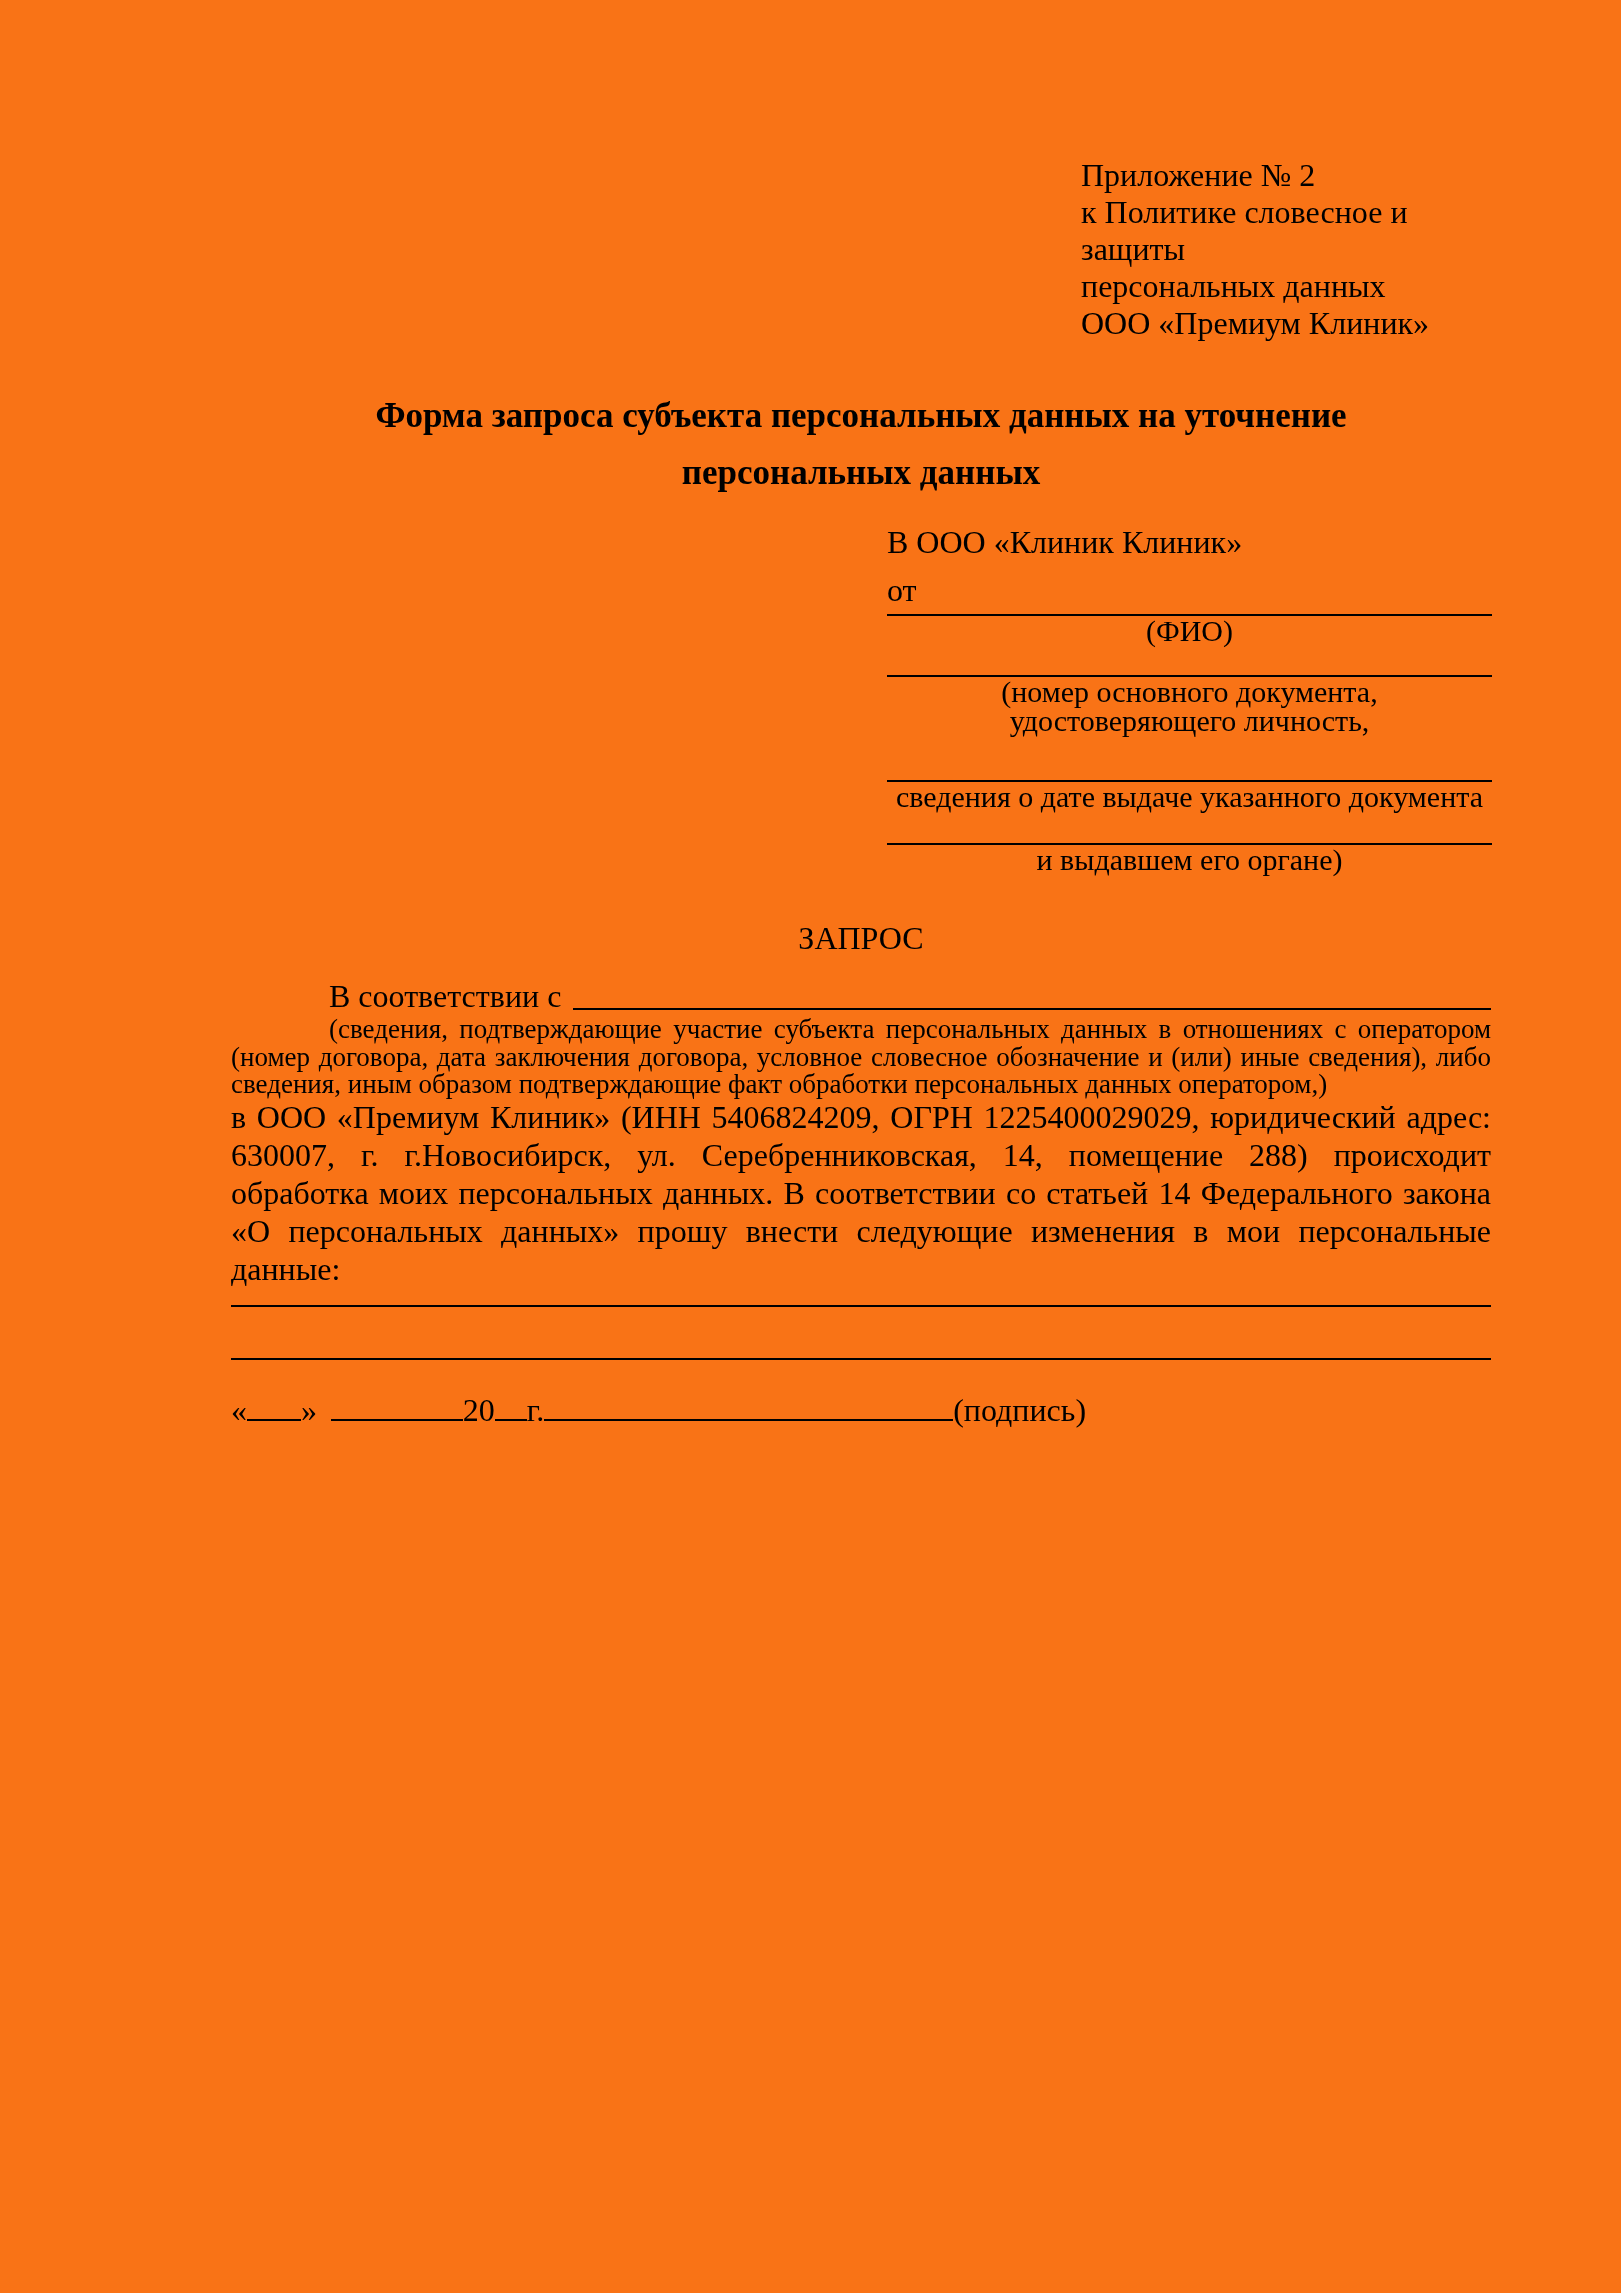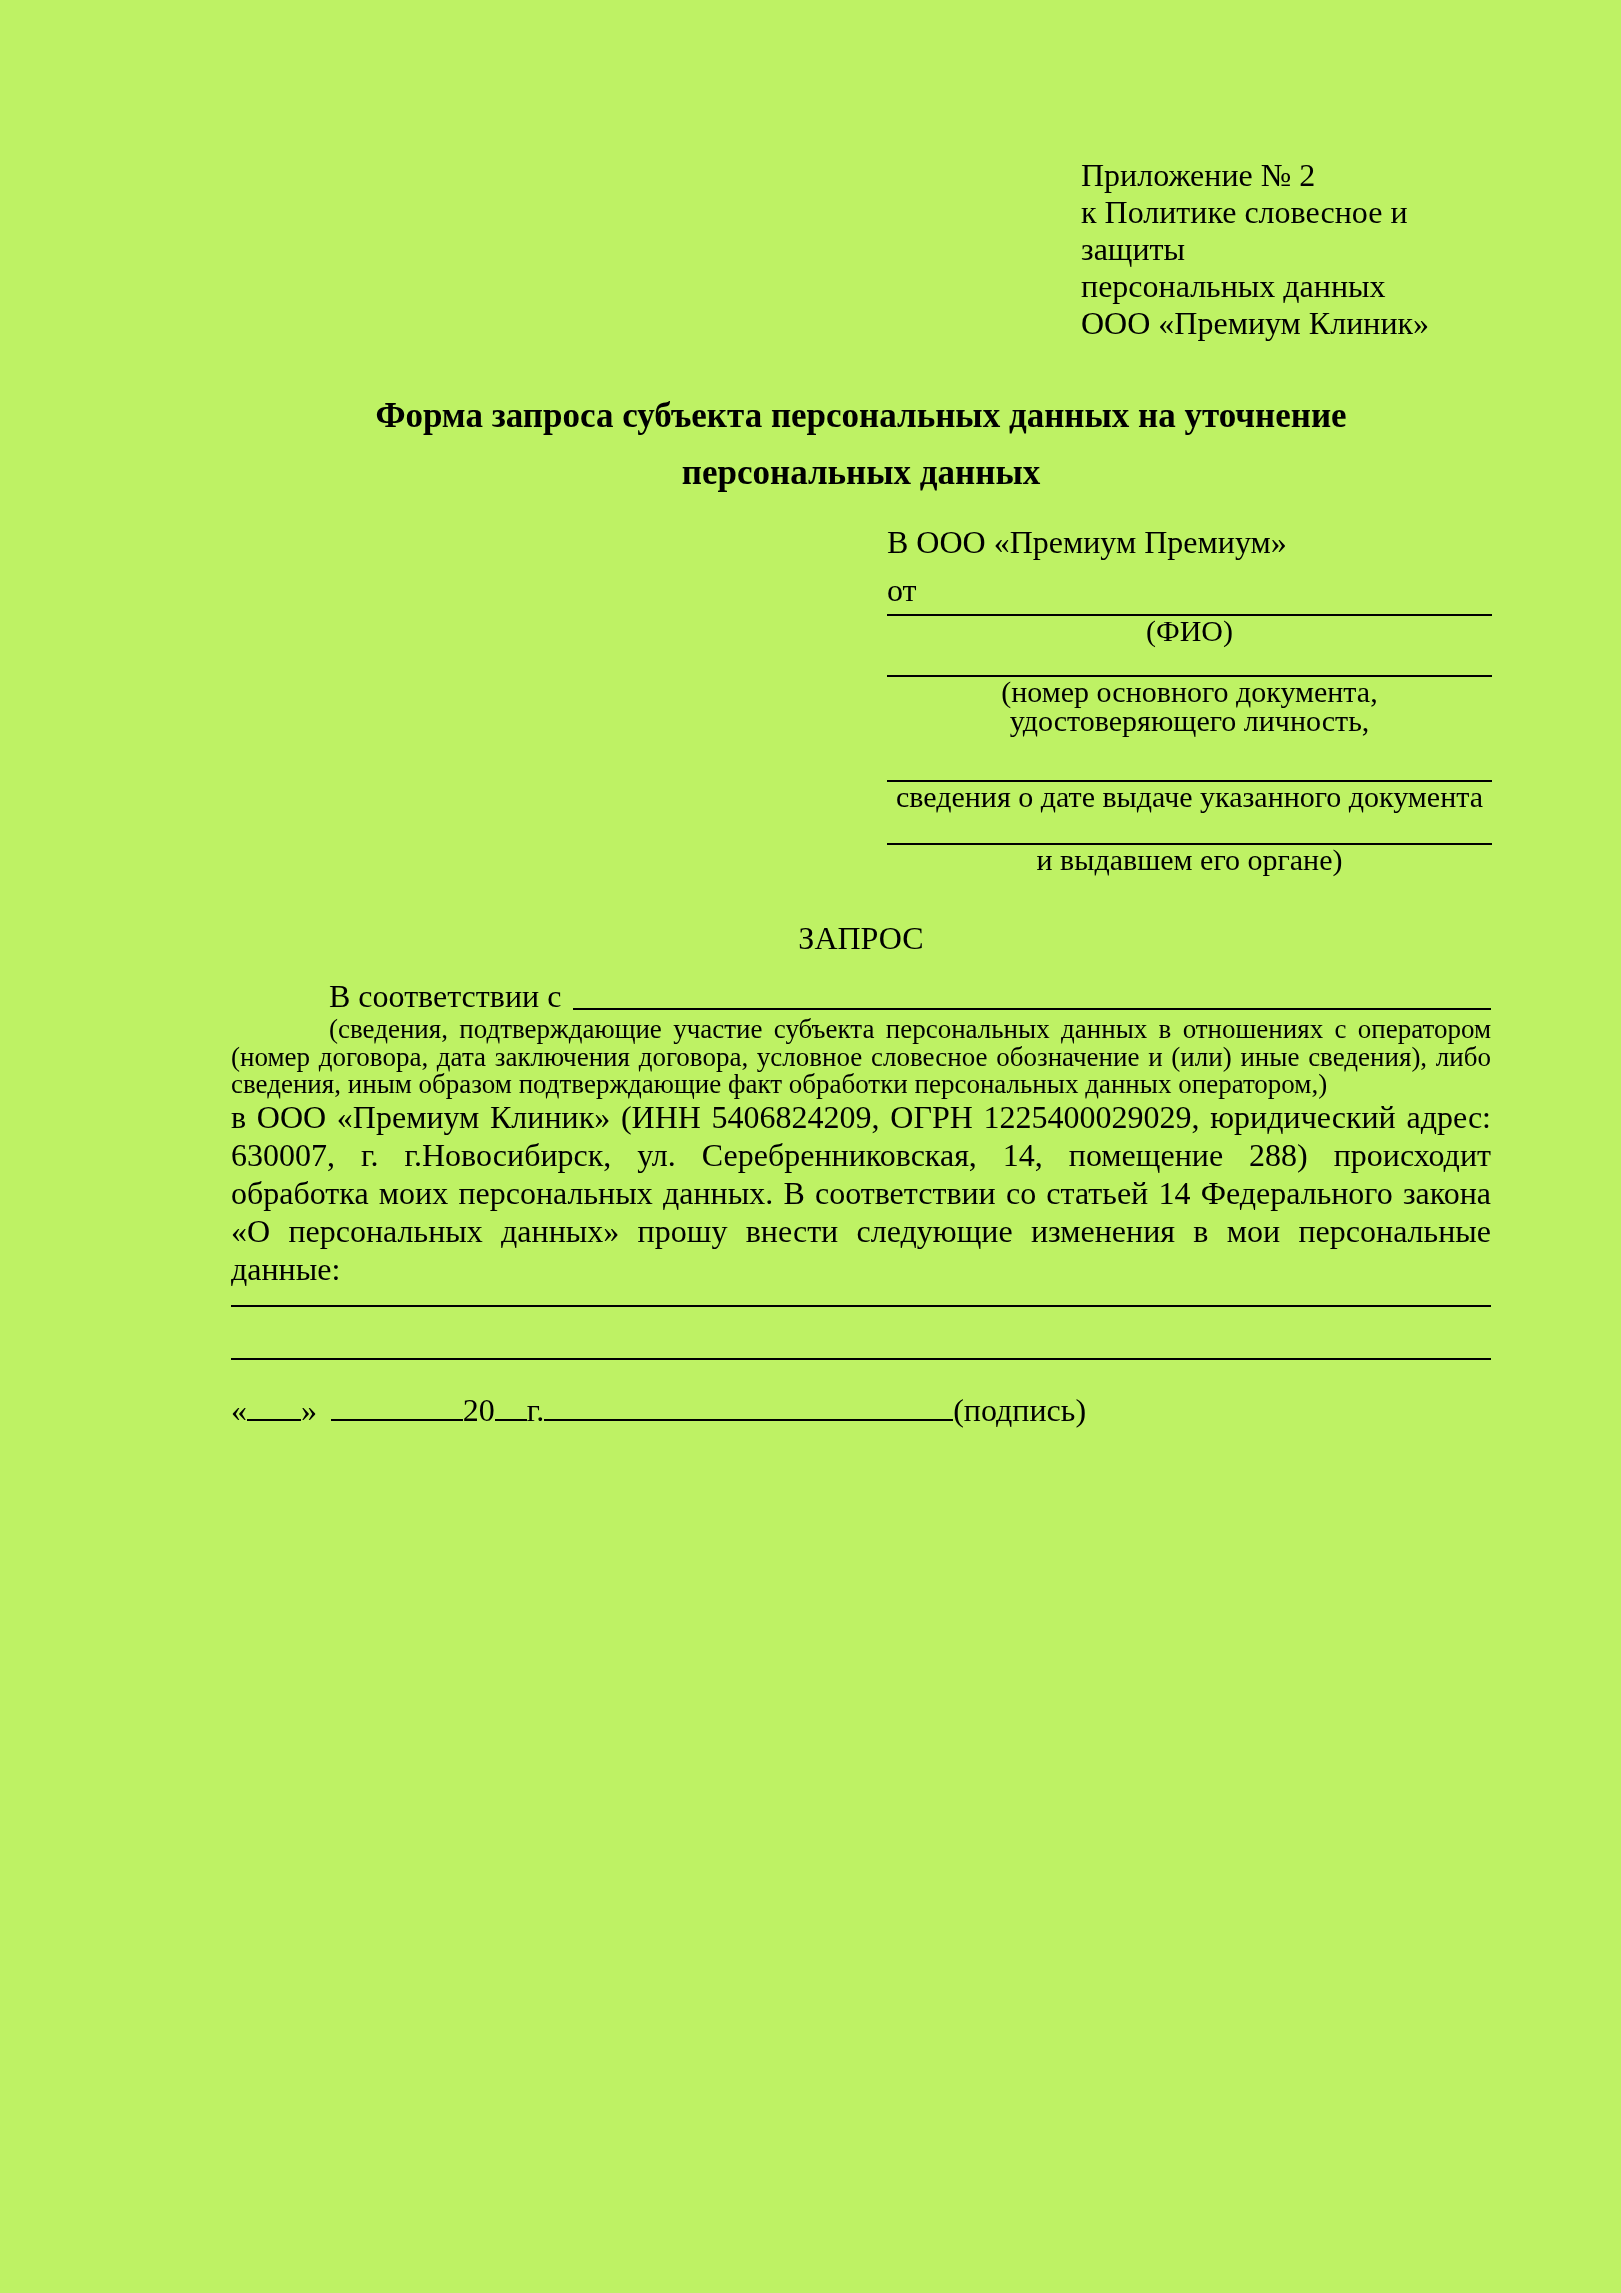--- a/index.html
+++ b/index.html
@@ -2,21 +2,21 @@
 <html><head>
 <meta charset="utf-8">
 <style>
   * { margin: 0; padding: 0; box-sizing: border-box; }
   html, body { background: #888; }
   .page {
     position: relative;
     width: 1621px;
     height: 2294px;
     margin: 0 auto;
-    background: #bef264;
+    background: #f97316;
     color: #000000;
     font-family: "Liberation Serif", "DejaVu Serif", serif;
     font-size: 32px;
     line-height: 38px;
     padding: 157px 129px 0 231px; 
     overflow: hidden;
   }
   .content { width: 1260px; }
 
   
@@ -141,21 +141,21 @@
       <div>персональных данных</div>
       <div>ООО «Премиум Клиник»</div>
     </div>
 
     <div class="doc-title">
       <div>Форма запроса субъекта персональных данных на уточнение</div>
       <div>персональных данных</div>
     </div>
 
     <div class="recipient">
-      <div class="to-line">В ООО «Премиум Премиум»</div>
+      <div class="to-line">В ООО «Клиник Клиник»</div>
       <div class="from-line">от</div>
 
       <div class="blank-line"></div>
       <div class="field-caption">(ФИО)</div>
 
       <div class="gap29"></div>
       <div class="blank-line"></div>
       <div class="field-caption">(номер основного документа, удостоверяющего личность,</div>
 
       <div class="gap43"></div>

